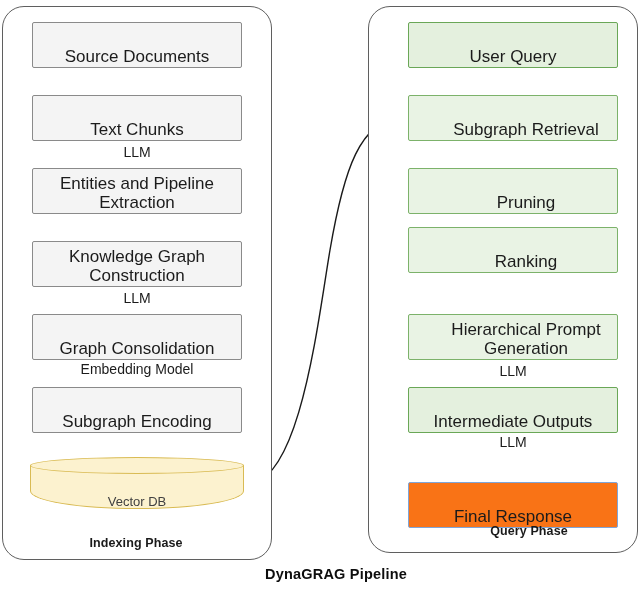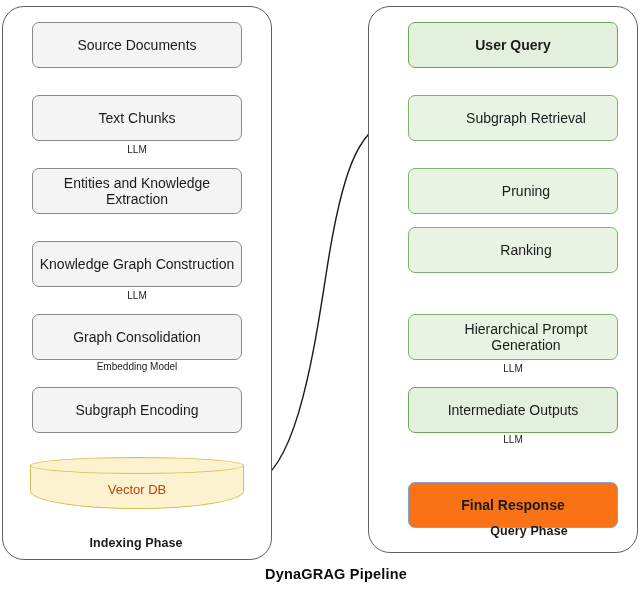--- a/index.html
+++ b/index.html
@@ -43,25 +43,25 @@
     letter-spacing: 0.1px;
   }
   #indexing-label { left: 0; top: 536px; }
   #query-label    { left: 368px; top: 524px; }
 
   
   .node {
     position: absolute;
     box-sizing: border-box;
     display: flex;
-    align-items: center;
+    align-items: flex-end;
     justify-content: center;
     text-align: center;
-    border-radius: 7px;
-    font-size: 14px;
+    border-radius: 2px;
+    font-size: 17px;
     color: #1b1b1b;
     line-height: 1.15;
     padding: 0 6px;
   }
   .node.grey {
     background: #f4f4f4;
     border: 1.2px solid #8a8a8a;
   }
   .node.green {
     background: #e9f3e4;
@@ -70,21 +70,21 @@
   }
   .node.green-strong {
     background: #e4f0de;
     border: 1.4px solid #6aa757;
   }
   .node.blue {
     background: #f97316;
     border: 1.4px solid #7fa5d8;
     margin-top: 24px;
   }
-  .node.bold { font-weight: bold; }
+  .node.bold { font-weight: normal; }
 
   
   .col-l { left: 32px; width: 210px; height: 46px; }
   
   .col-r { left: 408px; width: 210px; height: 46px; }
 
   
   #vector-db {
     position: absolute;
     left: 30px;
@@ -111,34 +111,34 @@
     left: 0; top: 0px;
     width: 214px;
     height: 17px;
     background: #fcf2cf;
     border: 1.3px solid #d9bb54;
     border-radius: 50%;
     box-sizing: border-box;
   }
   #vector-db .cyl-text {
     position: absolute;
-    left: 0; top: 12px;
+    left: 0; top: 24px;
     width: 214px;
     height: 40px;
     display: flex;
     align-items: center;
     justify-content: center;
     font-size: 13px;
-    color: #c2410c;
+    color: #404040;
   }
 
   
   .edge-label {
     position: absolute;
-    font-size: 10px;
+    font-size: 14px;
     color: #1b1b1b;
     text-align: center;
     background: transparent;
     white-space: nowrap;
     transform: translateX(-50%);
   }
 
   
   #main-title {
     position: absolute;
@@ -190,21 +190,21 @@
 
 <div class="node grey col-l" style="top:22px">
   <span>Source Documents</span>
 </div>
 
 <div class="node grey col-l" style="top:95px">
   <span>Text Chunks</span>
 </div>
 
 <div class="node grey col-l" style="top:168px">
-  <span>Entities and Knowledge Extraction</span>
+  <span>Entities and Pipeline Extraction</span>
 </div>
 
 <div class="node grey col-l" style="top:241px">
   <span>Knowledge Graph Construction</span>
 </div>
 
 <div class="node grey col-l" style="top:314px">
   <span>Graph Consolidation</span>
 </div>
 

